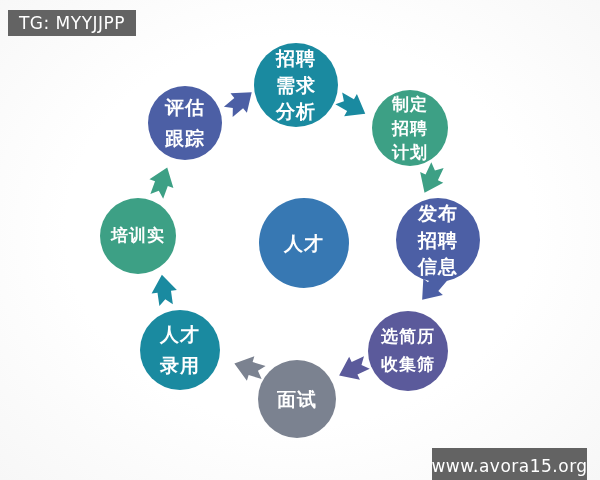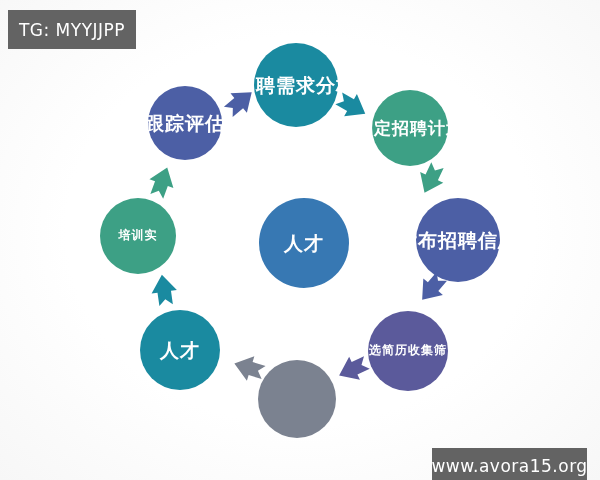--- a/index.html
+++ b/index.html
@@ -12,32 +12,32 @@
   .stage{
     position:absolute;inset:0;
     background:radial-gradient(ellipse at 50% 48%, #ffffff 55%, #f7f7f7 100%);
   }
   .badge{
     position:absolute;
     color:#ffffff;
     display:flex;align-items:center;justify-content:center;
     font-size:17px;letter-spacing:0.5px;
   }
-  .badge-tl{left:8px;top:10px;width:128px;height:39px;}
+  .badge-tl{left:8px;top:10px;width:128px;height:26px;}
   .badge-br{left:432px;top:448px;width:155px;height:35px;}
   .circle{
     position:absolute;border-radius:50%;
-    display:flex;flex-direction:row;align-items:center;justify-content:center;
+    display:flex;flex-direction:column;align-items:center;justify-content:center;
     color:#ffffff;font-weight:bold;text-align:center;
   }
   .circle .ln{display:block;white-space:nowrap;letter-spacing:1px;}
   .lines3{line-height:1.42;font-size:19px;}
   .lines3.small{font-size:17px;}
   .lines2{line-height:1.62;font-size:19px;}
-  .lines2.small{font-size:12px;}
+  .lines2.small{font-size:17px;}
   .arrow{
     position:absolute;width:34px;height:28px;overflow:visible;
   }
 </style>
 </head>
 <body>
 
 <div class="stage">
 
   <div class="badge badge-tl" style="background: rgb(99, 99, 99);">TG: MYYJJPP</div>
@@ -53,45 +53,47 @@
     <span class="ln">需求</span>
     <span class="ln">分析</span>
   </div>
 
   <div class="circle lines3 small" style="left: 372px; top: 90px; width: 76px; height: 76px; background: rgb(61, 160, 133);">
     <span class="ln">制定</span>
     <span class="ln">招聘</span>
     <span class="ln">计划</span>
   </div>
 
-  <div class="circle lines3" style="left: 416px; top: 198px; width: 84px; height: 84px; background: rgb(76, 95, 165);">
+  <div class="circle lines3" style="left: 396px; top: 198px; width: 84px; height: 84px; background: rgb(76, 95, 165);">
     <span class="ln">发布</span>
     <span class="ln">招聘</span>
     <span class="ln">信息</span>
   </div>
 
   <div class="circle lines2 small" style="left: 368px; top: 311px; width: 80px; height: 80px; background: rgb(91, 90, 155);">
     <span class="ln">选简历</span>
     <span class="ln">收集筛</span>
   </div>
 
   <div class="circle lines2" style="left: 258px; top: 360px; width: 78px; height: 78px; background: rgb(123, 130, 144);">
+    <span class="ln">面试</span>
   </div>
 
   <div class="circle lines2" style="left: 140px; top: 310px; width: 80px; height: 80px; background: rgb(26, 138, 160);">
     <span class="ln">人才</span>
+    <span class="ln">录用</span>
   </div>
 
   <div class="circle lines2 small" style="left: 100px; top: 198px; width: 76px; height: 76px; background: rgb(61, 160, 133);">
     <span class="ln">培训实</span>
   </div>
 
   <div class="circle lines2" style="left: 148px; top: 86px; width: 74px; height: 74px; background: rgb(76, 95, 165);">
+    <span class="ln">评估</span>
     <span class="ln">跟踪</span>
-    <span class="ln">评估</span>
   </div>
 
   <svg class="arrow" style="left:335px;top:92px;transform:rotate(30deg);" viewBox="0 0 40 32">
     <polygon points="2,8 18,8 18,1 38,16 18,31 18,24 2,24 9,16" fill="#1a8aa0"></polygon>
   </svg>
   <svg class="arrow" style="left:414px;top:165px;transform:rotate(115deg);" viewBox="0 0 40 32">
     <polygon points="2,8 18,8 18,1 38,16 18,31 18,24 2,24 9,16" fill="#3da085"></polygon>
   </svg>
   <svg class="arrow" style="left:415px;top:274px;transform:rotate(130deg);" viewBox="0 0 40 32">
     <polygon points="2,8 18,8 18,1 38,16 18,31 18,24 2,24 9,16" fill="#4c5fa5"></polygon>

